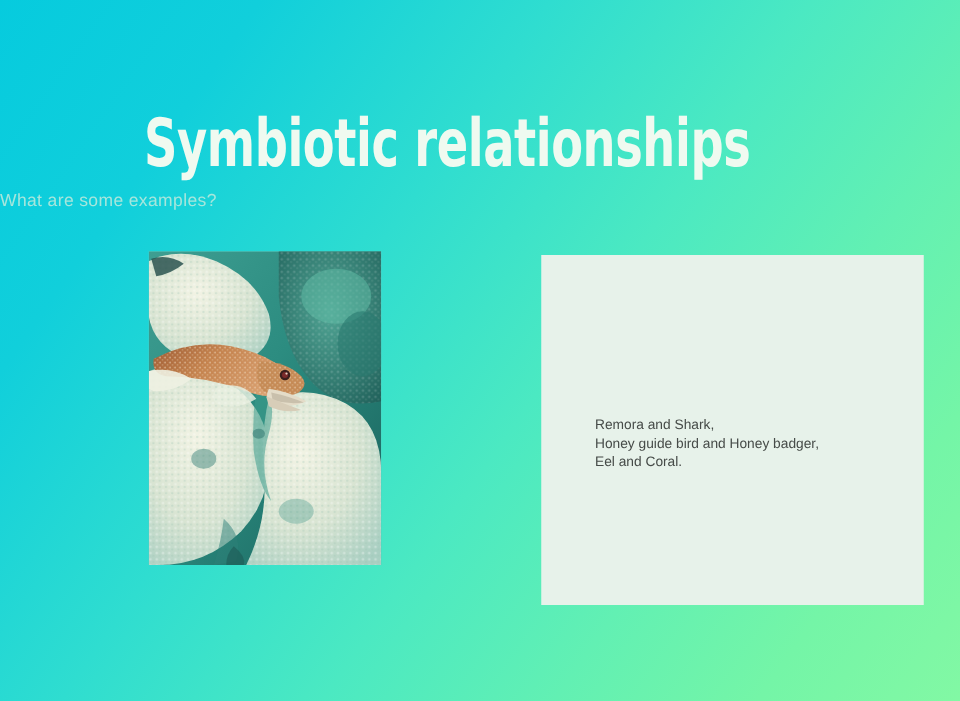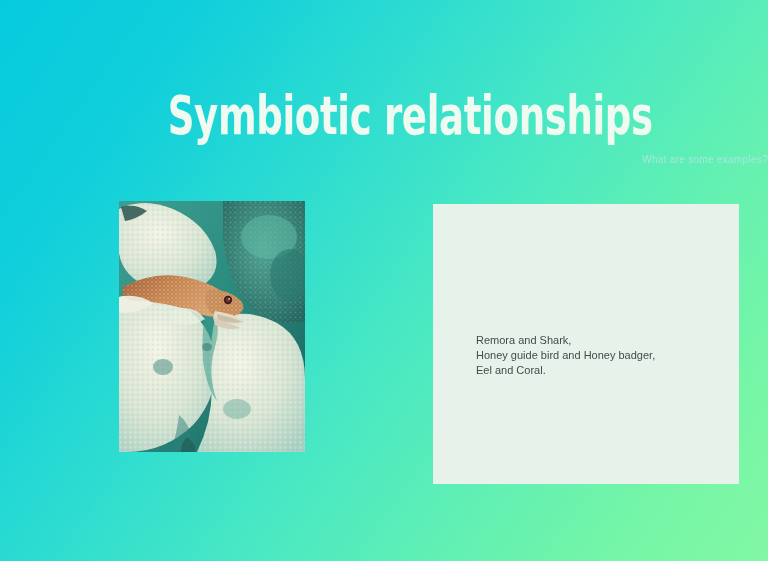--- a/index.html
+++ b/index.html
@@ -26,39 +26,39 @@
                 #74F5A7 86%,
                 #82F8A4 100%);
   }
 
   
   .title-block {
     position: absolute;
     left: 0;
     top: 88px;
     width: 768px;
-    text-align: right;
+    text-align: left;
   }
   .slide-title {
     margin: 0;
     font-family: "DejaVu Sans", sans-serif;
     font-weight: bold;
     font-size: 53px;
     line-height: 56px;
     letter-spacing: -0.5px;
     color: #EFFAF0;
     transform: scaleX(0.70);
     transform-origin: center center;
     white-space: nowrap;
   }
   .slide-subtitle {
     margin: 8px 0 0 0;
     font-family: "Liberation Sans", sans-serif;
     font-weight: normal;
-    font-size: 10px;
+    font-size: 14px;
     line-height: 16px;
     letter-spacing: 0.3px;
     color: #A6E6DC;
     white-space: nowrap;
   }
 
   
   .photo-frame {
     position: absolute;
     left: 119px;

